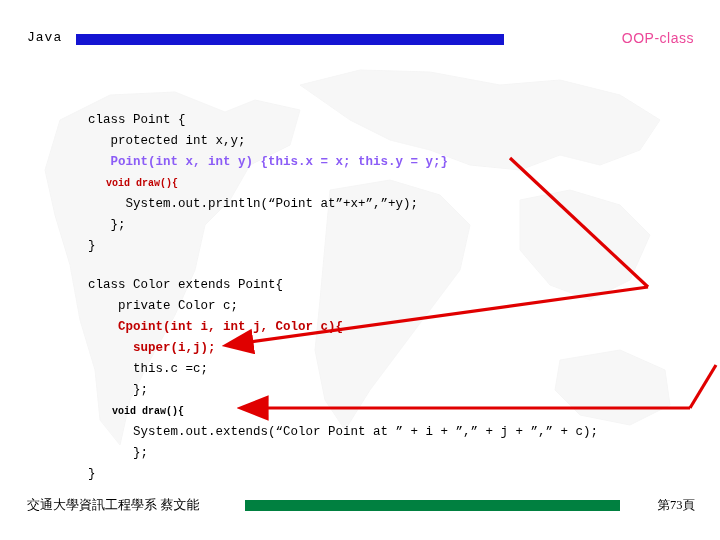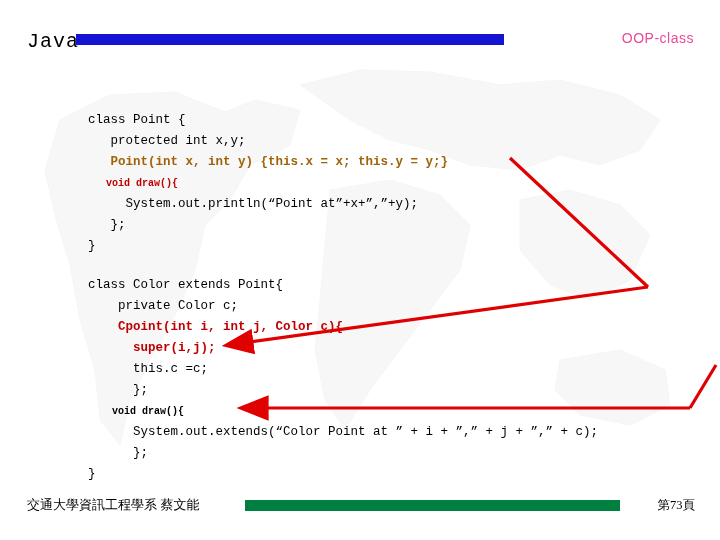--- a/index.html
+++ b/index.html
@@ -27,21 +27,21 @@
     width: 720px; height: 540px;
     opacity: 0.55;
     pointer-events: none;
   }
   
   .hdr-left {
     position: absolute;
     left: 27px;
     top: 30px;
     font-family: "Liberation Mono", monospace;
-    font-size: 20px;
+    font-size: 13px;
     color: #000000;
     letter-spacing: 1px;
   }
   .hdr-bar {
     position: absolute;
     left: 76px;
     top: 34px;
     width: 428px;
     height: 11px;
     background: #1414d2;
@@ -69,21 +69,21 @@
   
   .code {
     position: absolute;
     font-family: "Liberation Mono", monospace;
     font-size: 12.5px;
     color: #000000;
     white-space: pre;
     line-height: 21px;
   }
   .code .kw-red  { color: #c00000; font-weight: bold; }
-  .code .kw-navy { color: #a16207; font-weight: bold; }
+  .code .kw-navy { color: #8b5cf6; font-weight: bold; }
   .code .big     { font-size: 10px; font-weight: bold; }
 
   #code1 { left: 88px; top: 110px; }
   #code2 { left: 88px; top: 275px; }
 
   .subhead {
     position: absolute;
     left: 48px;
     top: 244px;
     font-family: "Liberation Serif", serif;

